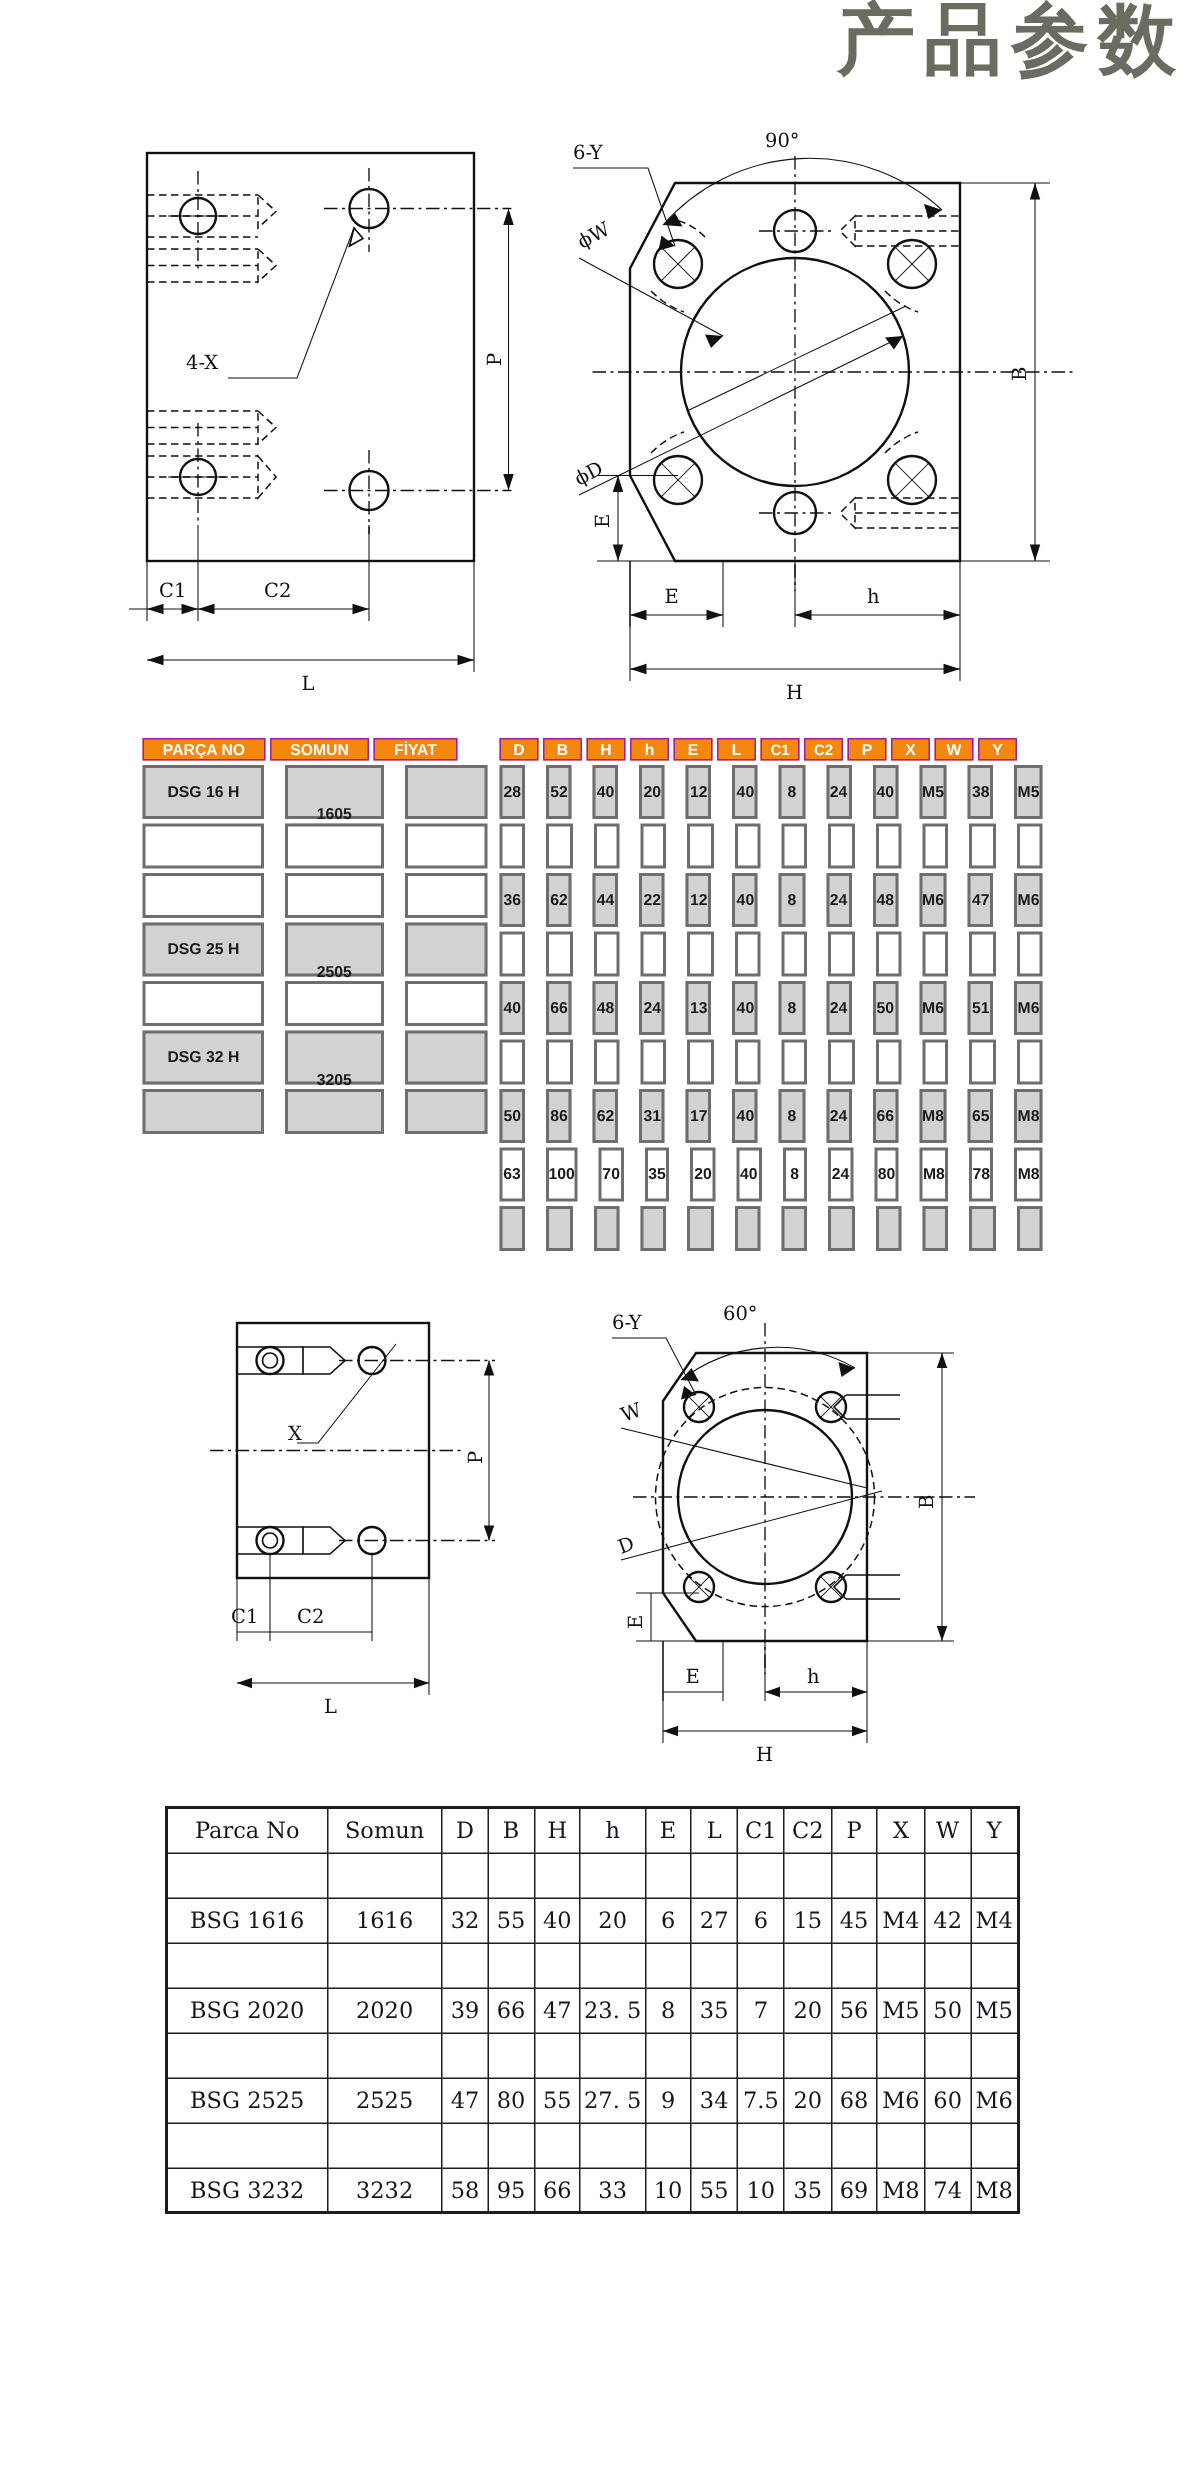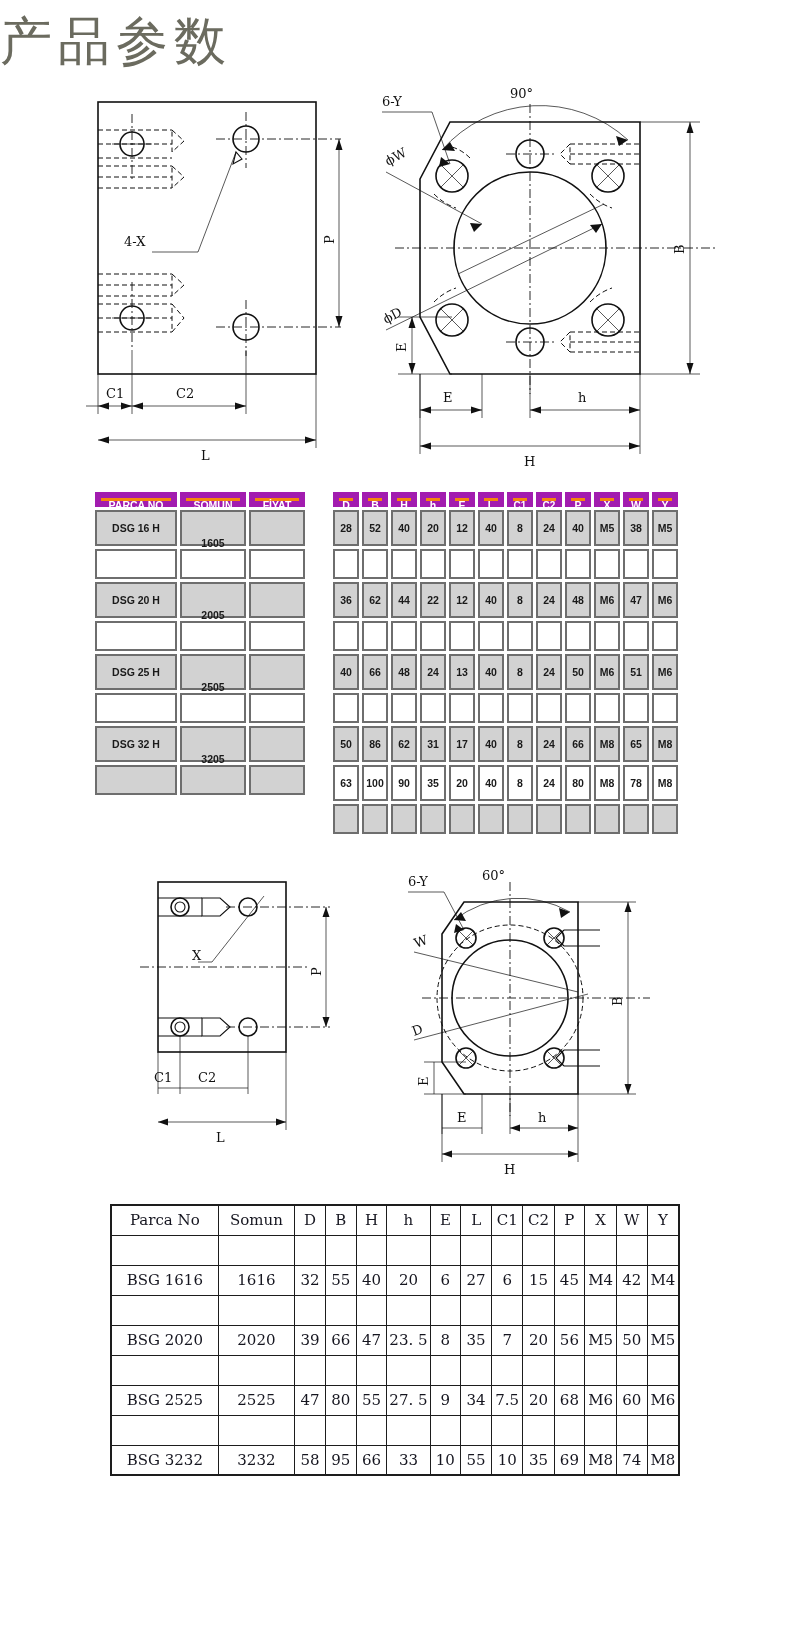--- a/index.html
+++ b/index.html
@@ -8,27 +8,26 @@
     width: 790px;
     height: 1650px;
     background: #ffffff;
     font-family: "Liberation Sans", sans-serif;
     position: relative;
     overflow: hidden;
   }
 
   
   .page-title {
-    text-align: left;
+    text-align: right;
     font-family: "DejaVu Sans", sans-serif;
     font-size: 52px;
-    font-weight: 400;
+    font-weight: 700;
     color: #6b6b5f;
     letter-spacing: 6px;
-    padding-top: 14px;
     line-height: 1.05;
     height: 84px;
   }
 
   
   .drawings-1 { position: relative; height: 400px; width: 790px; }
   .drawings-2 { position: relative; height: 350px; width: 790px; }
   .dwg { position:absolute; }
 
   svg { display:block; overflow: visible; }
@@ -51,25 +50,25 @@
 
   .hdr-row { display:flex; gap:3px; }
   .hdr-cell {
     background:#f4870d;
     color:#ffffff;
     font-weight:700;
     font-size:10.5px;
     text-align:center;
     line-height:15px;
     height:15px;
-    border:6px solid #a21caf;
+    border:1px solid #a21caf;
   }
   .hdr-cell.small { font-size:10px; }
 
-  .body-row { display:flex; gap:3px; margin-top:3px; }
+  .body-row { display:flex; gap:14px; margin-top:3px; }
   .cell {
     border:2px solid #6e6e6e;
     background:#ffffff;
     font-size:10.5px;
     font-weight:700;
     color:#1a1a1a;
     text-align:center;
     display:flex; align-items:center; justify-content:center;
     height:36px;
     position:relative;
@@ -311,28 +310,20 @@
           <div class="cell c-parca">DSG 16 H</div>
           <div class="cell c-somun somun-cell">
             <div class="s-top">1605</div>
             <div class="s-bot">1610</div>
           </div>
           <div class="cell c-fiyat"></div>
         </div>
         <div class="body-row row-spacer">
           <div class="cell c-parca"></div>
           <div class="cell c-somun somun-cell"></div>
-          <div class="cell c-fiyat"></div>
-        </div>
-        <div class="body-row row-gray">
-          <div class="cell c-parca">DSG 20 H</div>
-          <div class="cell c-somun somun-cell">
-            <div class="s-top">2005</div>
-            <div class="s-bot">2010</div>
-          </div>
           <div class="cell c-fiyat"></div>
         </div>
         <div class="body-row row-spacer">
           <div class="cell c-parca"></div>
           <div class="cell c-somun somun-cell"></div>
           <div class="cell c-fiyat"></div>
         </div>
         <div class="body-row row-gray">
           <div class="cell c-parca">DSG 25 H</div>
           <div class="cell c-somun somun-cell">
@@ -472,21 +463,21 @@
           <div class="cell c-dim">8</div>
           <div class="cell c-dim">24</div>
           <div class="cell c-dim">66</div>
           <div class="cell c-dim">M8</div>
           <div class="cell c-dim">65</div>
           <div class="cell c-dim">M8</div>
         </div>
         <div class="body-row">
           <div class="cell c-dim">63</div>
           <div class="cell c-dim">100</div>
-          <div class="cell c-dim">90</div>
+          <div class="cell c-dim">70</div>
           <div class="cell c-dim">35</div>
           <div class="cell c-dim">20</div>
           <div class="cell c-dim">40</div>
           <div class="cell c-dim">8</div>
           <div class="cell c-dim">24</div>
           <div class="cell c-dim">80</div>
           <div class="cell c-dim">M8</div>
           <div class="cell c-dim">78</div>
           <div class="cell c-dim">M8</div>
         </div>

